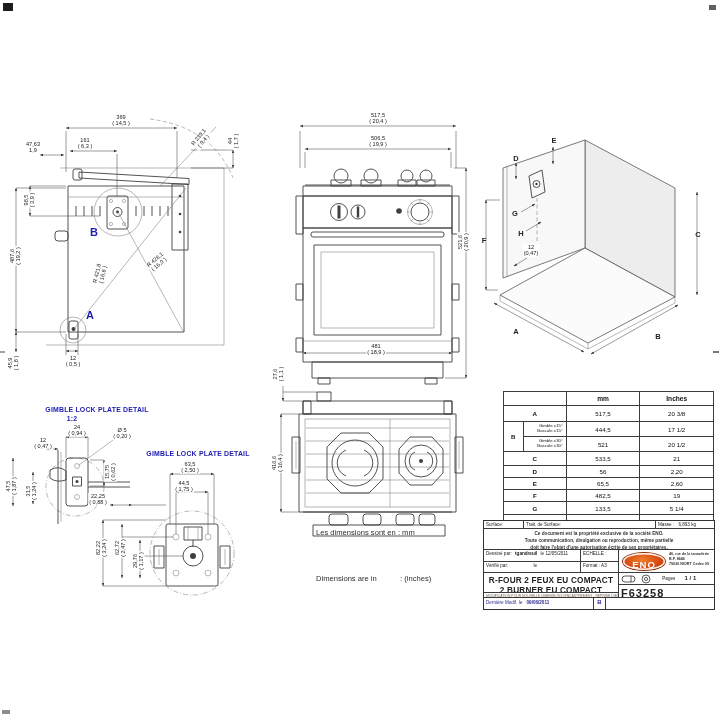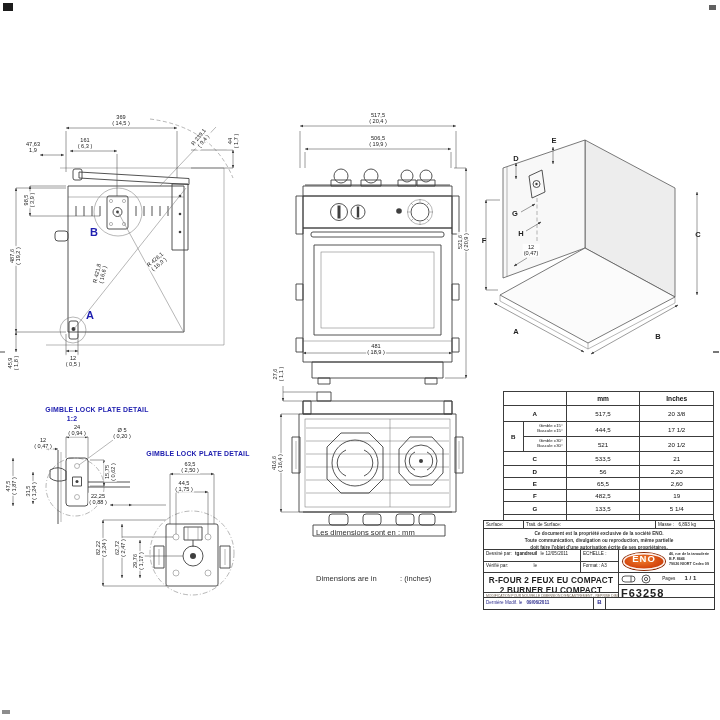--- a/index.html
+++ b/index.html
@@ -37,21 +37,21 @@
   #tblock{position:absolute;left:483px;top:520px;width:230px;height:88px;border:1.4px solid #333;
           background:#fff;font-size:4.6px;color:#222;}
   #tblock .cell{position:absolute;box-sizing:border-box;border-right:1px solid #3a3a3a;border-bottom:1px solid #3a3a3a;
           padding:1px 2px;overflow:hidden;}
   .notice{text-align:center;font-size:4.7px;line-height:1.5;font-weight:bold;color:#333;}
   .bigtitle{font-weight:bold;font-size:8.2px;text-align:center;line-height:1.25;color:#222;letter-spacing:.2px;}
   .pn{font-weight:bold;font-size:11px;text-align:left;letter-spacing:1px;}
   .logo{position:absolute;left:4px;top:3px;width:42px;height:17px;border-radius:50%;
         background:radial-gradient(ellipse at 45% 40%, #f07f2e 0%, #d6490f 55%, #b23708 100%);
         box-shadow:inset 0 0 0 1.5px rgba(255,255,255,.95), 0 0 0 1px #8a2b06;
-        display:flex;align-items:flex-start;justify-content:center;}
+        display:flex;align-items:flex-end;justify-content:center;}
   .logo span{color:#fff;font-weight:bold;font-size:9.5px;letter-spacing:1px;}
   .addr{position:absolute;left:50px;top:2px;width:42px;font-size:3.7px;line-height:1.35;font-weight:bold;color:#333;}
   .navy{color:#2a2a8c;}
   .cmark{position:absolute;background:#1c1c1c;}
 </style>
 </head>
 <body>
 
 <div id="sheet">
 

